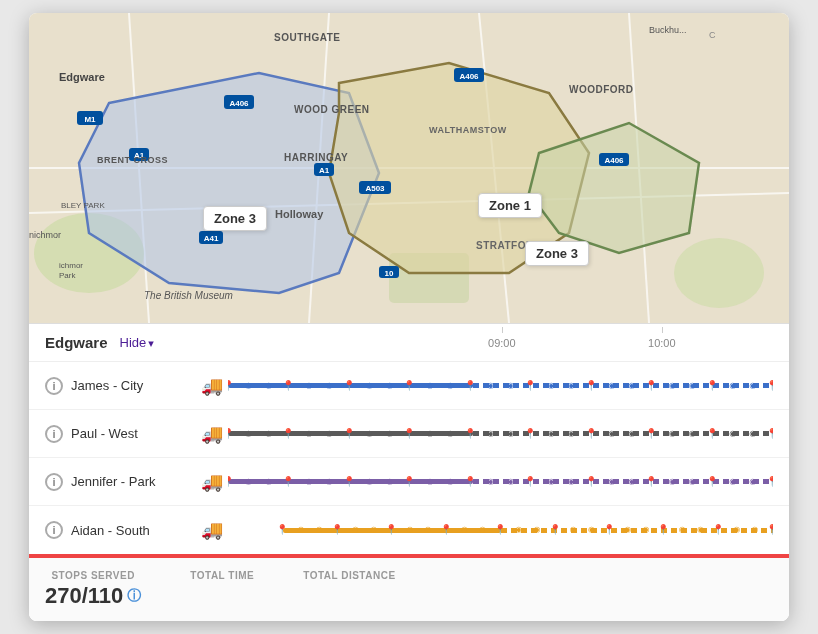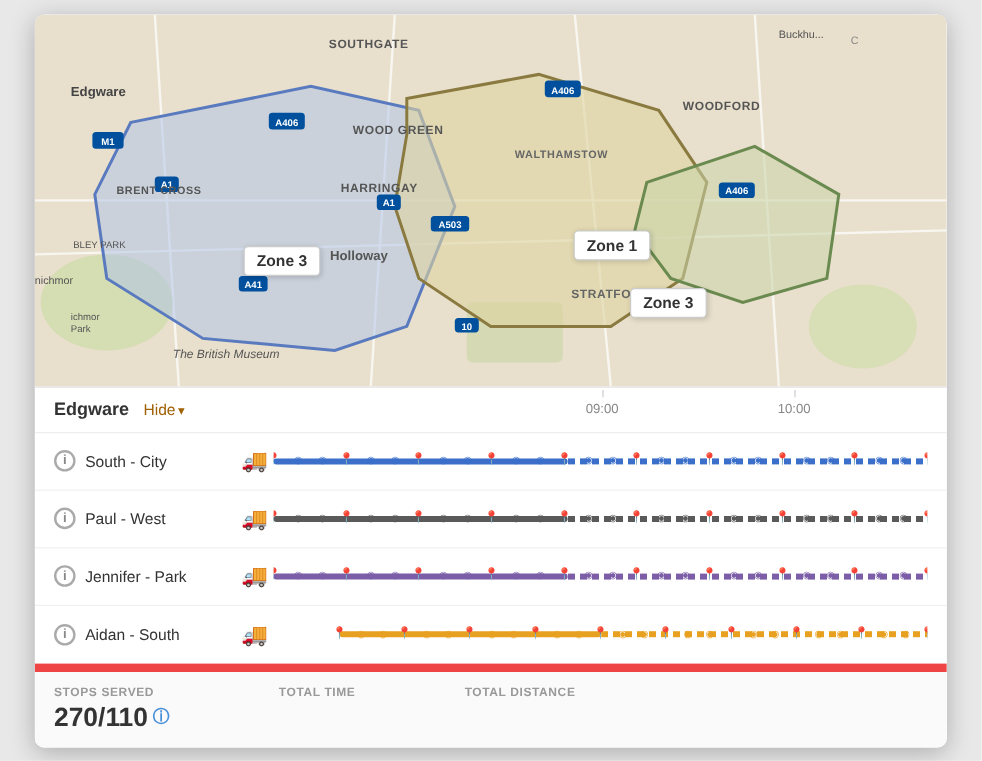--- a/index.html
+++ b/index.html
@@ -58,21 +58,21 @@
 
     .routes-title {
       font-size: 15px;
       font-weight: 700;
       color: #333;
       margin-right: 4px;
     }
 
     .hide-btn {
       font-size: 13px;
-      color: #a16207;
+      color: #4c1d95;
       cursor: pointer;
       display: flex;
       align-items: flex-end;
       gap: 2px;
       margin-right: auto;
     }
 
     .timeline-header {
       display: flex;
       margin-left: 260px;
@@ -147,23 +147,24 @@
       display: flex;
       align-items: center;
       overflow: hidden;
       gap: 1px;
     }
 
     
     .stats-footer {
       display: flex;
       padding: 12px 16px;
-      border-top: 7px solid #ef4444;
+      border-top: 4px solid #ef4444;
       background: #fafafa;
-      gap: 91px;
+      gap: 49px;
+      text-align: center;
     }
 
     .stat-item {
       display: flex;
       flex-direction: column;
       gap: 2px;
     }
 
     .stat-label {
       font-size: 10px;
@@ -290,21 +291,21 @@
         <div class="time-tick">09:00</div>
         <div class="time-tick">10:00</div>
         <div class="time-tick">11:00</div>
       </div>
     </div>
 
     <div id="route-rows-container">
 
     <div class="route-row">
           <div class="route-info-icon">i</div>
-          <div class="route-name">South - City</div>
+          <div class="route-name">James - City</div>
           <div class="route-timeline" style="position: relative; height: 28px;">
             <span class="truck-icon" style="color: rgb(59, 111, 201); font-size: 18px; margin-right: 4px; flex-shrink: 0;">🚚</span>
             <div style="flex: 1 1 0%; position: relative; height: 28px; display: flex; align-items: center;">
               <div style="height: 5px; width: 45%; background: rgb(59, 111, 201); border-radius: 2px; flex-shrink: 0;"></div>
               <div style="flex: 1 1 0%; height: 5px; background: repeating-linear-gradient(to right, rgb(59, 111, 201) 0px, rgb(59, 111, 201) 6px, transparent 6px, transparent 10px);"></div>
               <div style="position: absolute; top: 0px; left: 0px; right: 0px; height: 100%; display: flex; align-items: center; overflow: hidden; pointer-events: none;">
                 <span style="position: absolute; left: 0%; transform: translateX(-50%); font-size: 10px; color: rgb(59, 111, 201); line-height: 1;">📍</span>
                 <span style="position: absolute; left: 3.7037%; transform: translateX(-50%); font-size: 8px; color: rgb(59, 111, 201); line-height: 1;">◉</span>
                 <span style="position: absolute; left: 7.40741%; transform: translateX(-50%); font-size: 8px; color: rgb(59, 111, 201); line-height: 1;">◉</span>
                 <span style="position: absolute; left: 11.1111%; transform: translateX(-50%); font-size: 10px; color: rgb(59, 111, 201); line-height: 1;">📍</span>

